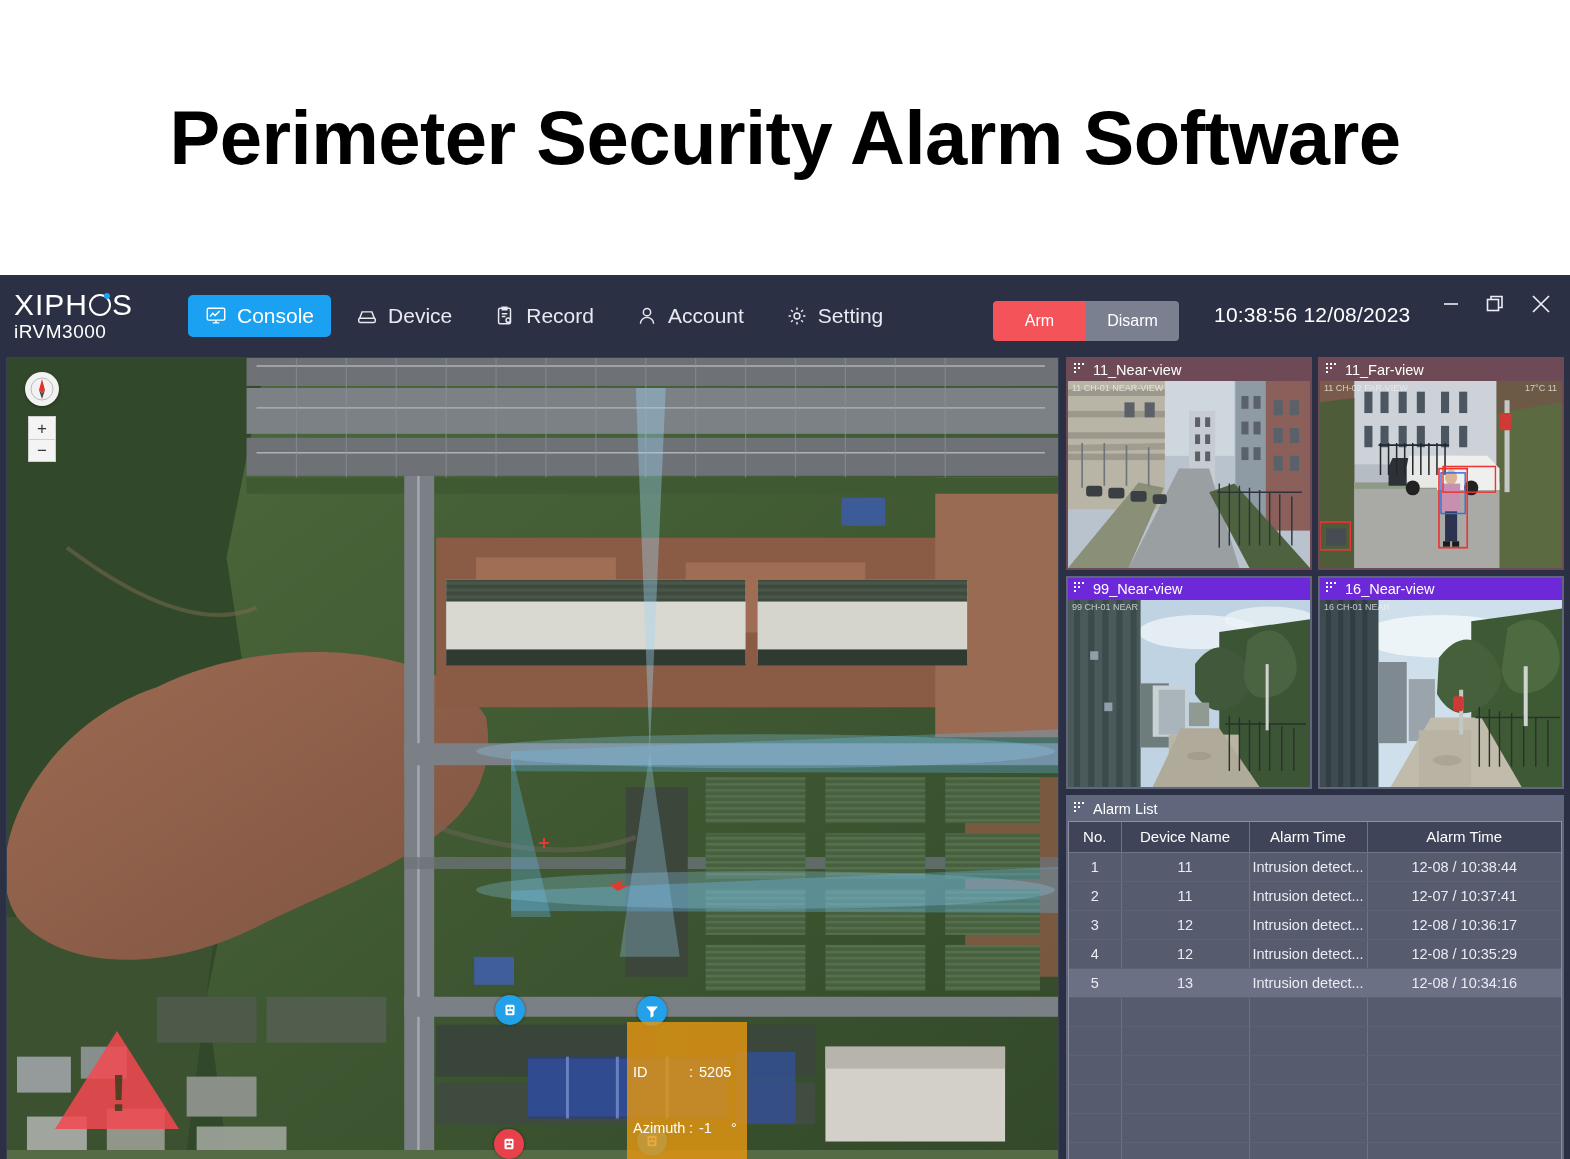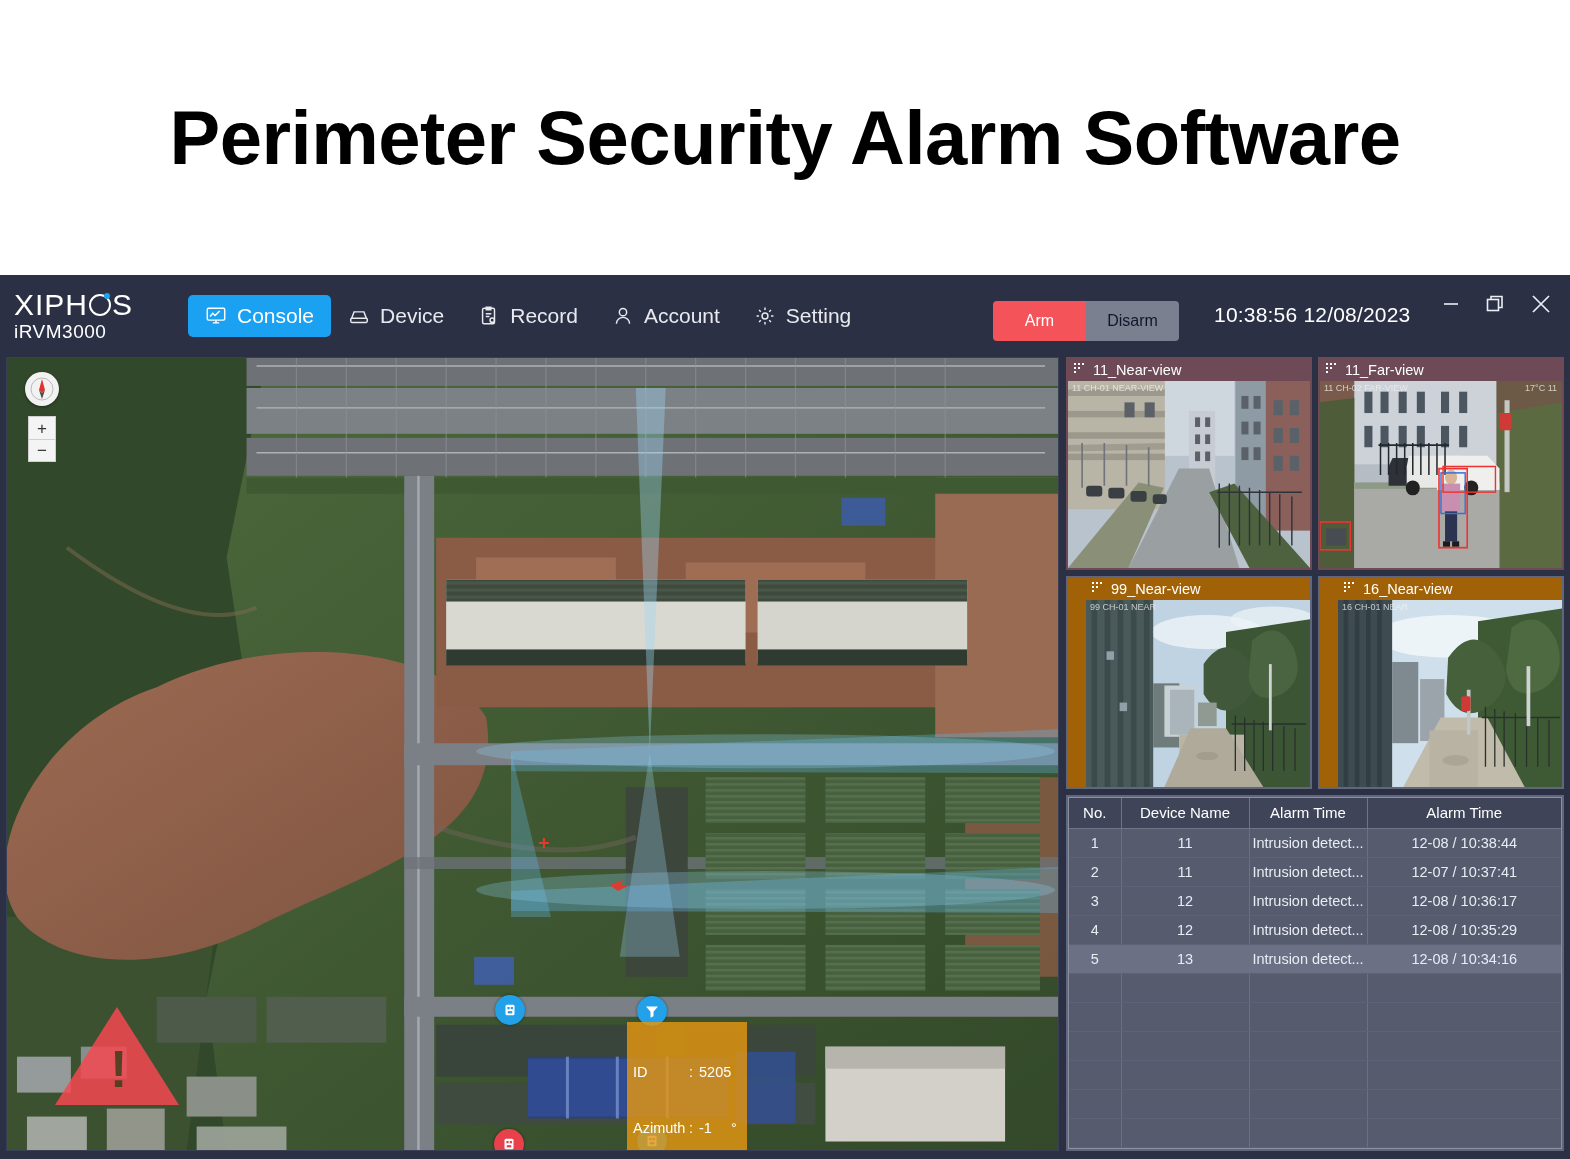--- a/index.html
+++ b/index.html
@@ -70,21 +70,21 @@
     width:6px;height:6px;border-radius:50%;
     background:#1aa3f0;
   }
   #brand .sub {
     color: #ffffff;
     font-size: 19px;
     letter-spacing: 0.5px;
     margin-top: 1px;
   }
 
-  #nav { display: flex; align-items: center; margin-left: 8px; }
+  #nav { display: flex; align-items: center; gap: 8px; margin-left: 8px; }
   .nav-item {
     display: flex; align-items: center; gap: 10px;
     padding: 9px 17px;
     border-radius: 5px;
     color: #e8eaf0;
     font-size: 21px;
     cursor: pointer;
     white-space: nowrap;
   }
   .nav-item.active { background: #1ba1f2; color: #ffffff; }
@@ -97,21 +97,21 @@
     width: 186px; height: 40px;
     border-radius: 4px;
     overflow: hidden;
     font-size: 16px;
   }
   #armbar .seg {
     flex: 1; display: flex; align-items: center; justify-content: center;
     cursor: pointer;
   }
   #armbar .seg.arm { background: #f4535a; color: #ffffff; }
-  #armbar .seg.disarm { background: #7b8090; color: #0f172a; }
+  #armbar .seg.disarm { background: #7b8090; color: #ffffff; }
 
   #clock {
     position: absolute; left: 1214px; top: 28px;
     color: #ffffff; font-size: 21px; letter-spacing: 0.2px;
   }
   #winctl {
     position: absolute; right: 14px; top: 14px;
     display: flex; align-items: center; gap: 18px;
   }
   #winctl span { cursor: pointer; display:block; }
@@ -217,21 +217,21 @@
     grid-template-rows: 1fr 1fr;
     gap: 6px;
     height: 432px;
   }
   .cam {
     display: flex; flex-direction: column;
     border: 2px solid #6d4a55;
     background: #6d4a55;
     overflow: hidden;
   }
-  .cam.normal { border-color: #60667c; background: #a16207; padding-left: 18px; }
+  .cam.normal { border-color: #60667c; background: #6d28d9; }
   .cam-head {
     height: 22px;
     display: flex; align-items: center; gap: 7px;
     padding-left: 6px;
     color: #ffffff;
     font-size: 14.5px;
     flex: none;
     text-align: right;
   }
   .grip { display:block; }
@@ -827,20 +827,33 @@
               <rect x="202" y="62" width="4" height="56" fill="#cfd4d2"></rect>
               <ellipse cx="126" cy="150" rx="14" ry="5" fill="#aaa595"></ellipse>
             </svg>
             <div class="cam-osd">16 CH-01 NEAR</div>
           </div>
         </div>
 
       </div>
 
       <div id="alarm-panel">
+        <div id="alarm-head">
+          <span class="grip">
+            <svg width="12" height="12" viewBox="0 0 12 12" fill="#fff">
+              <rect x="0" y="0" width="2" height="2"></rect>
+                <rect x="4" y="0" width="2" height="2"></rect>
+                <rect x="8" y="0" width="2" height="2"></rect>
+              <rect x="0" y="4" width="2" height="2"></rect>
+                <rect x="4" y="4" width="2" height="2"></rect>
+              <rect x="0" y="8" width="2" height="2"></rect>
+            </svg>
+          </span>
+          <span>Alarm List</span>
+        </div>
 
         <div id="alarm-table-wrap">
           <table>
             <colgroup>
                 <col class="c1">
                 <col class="c2">
                 <col class="c3">
                 <col>
               </colgroup>
             <thead>

